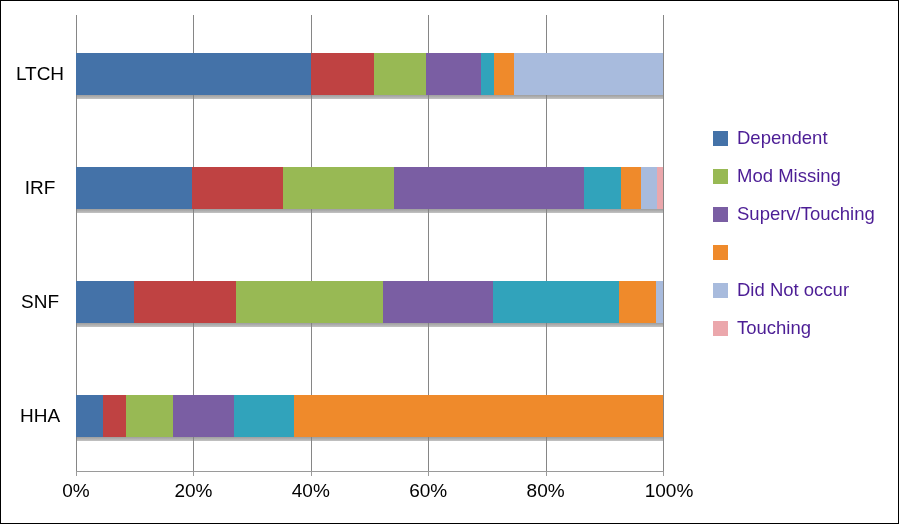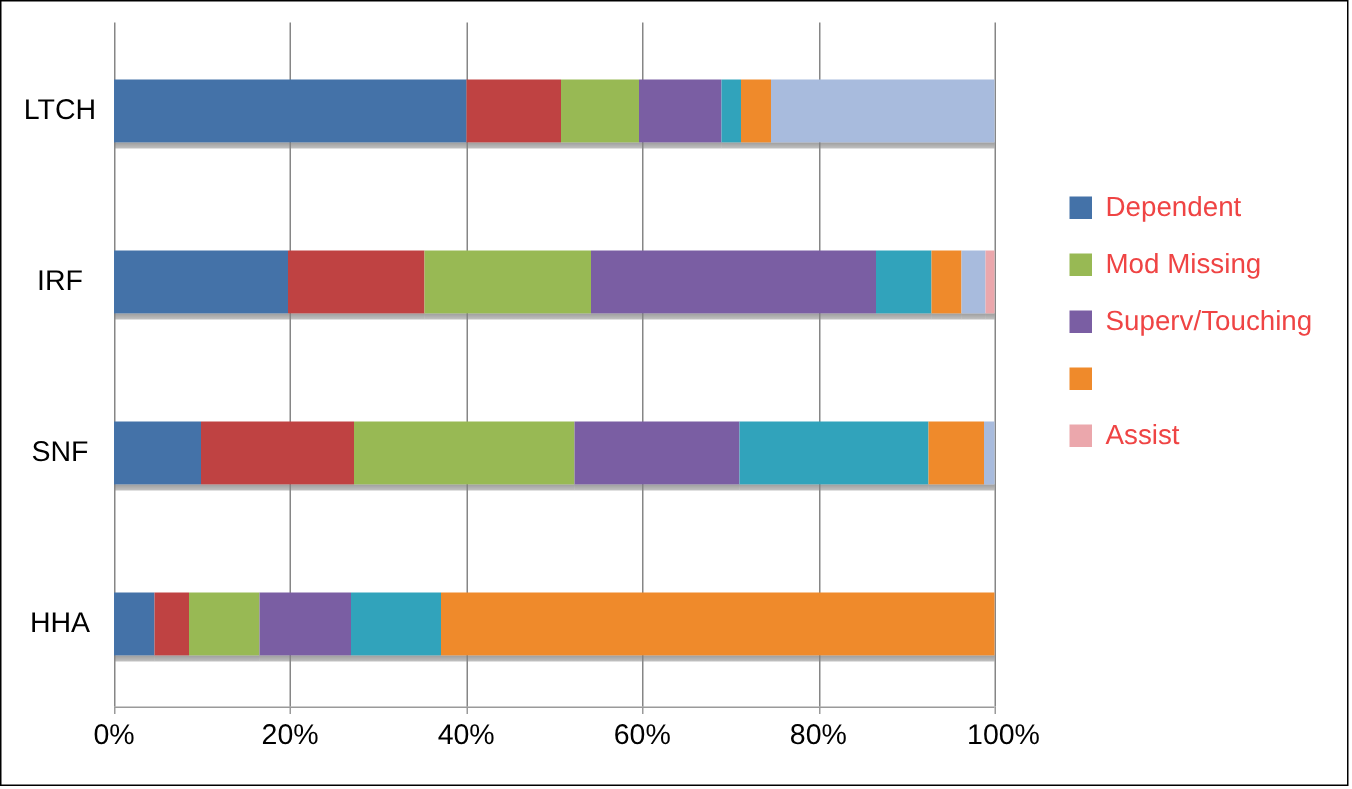--- a/index.html
+++ b/index.html
@@ -86,21 +86,21 @@
     width:180px;
   }
   .legend-item{
     display:flex;align-items:center;
     height:38px;
   }
   .legend-swatch{
     width:15px;height:15px;flex:0 0 15px;margin-right:9px;
   }
   .legend-label{
-    font-size:18.5px;color:#ef4444;white-space:nowrap;
+    font-size:18.5px;color:#4c1d95;white-space:nowrap;
     font-family:"Liberation Sans", sans-serif;
   }
 </style>
 </head>
 <body>
 
 <div id="frame">
 
   <div id="catlabels">
       <div class="catlabel" style="top: 48px;">LTCH</div>
@@ -198,18 +198,22 @@
         <span class="legend-label">Mod Missing</span>
       </div>
       <div class="legend-item">
         <span class="legend-swatch" style="background: rgb(122, 94, 163);"></span>
         <span class="legend-label">Superv/Touching</span>
       </div>
       <div class="legend-item">
         <span class="legend-swatch" style="background: rgb(239, 138, 43);"></span>
       </div>
       <div class="legend-item">
+        <span class="legend-swatch" style="background: rgb(168, 187, 221);"></span>
+        <span class="legend-label">Did Not occur</span>
+      </div>
+      <div class="legend-item">
         <span class="legend-swatch" style="background: rgb(235, 167, 172);"></span>
-        <span class="legend-label">Assist</span>
+        <span class="legend-label">Touching</span>
       </div>
     </div>
 
 </div>
 
 </body></html>

